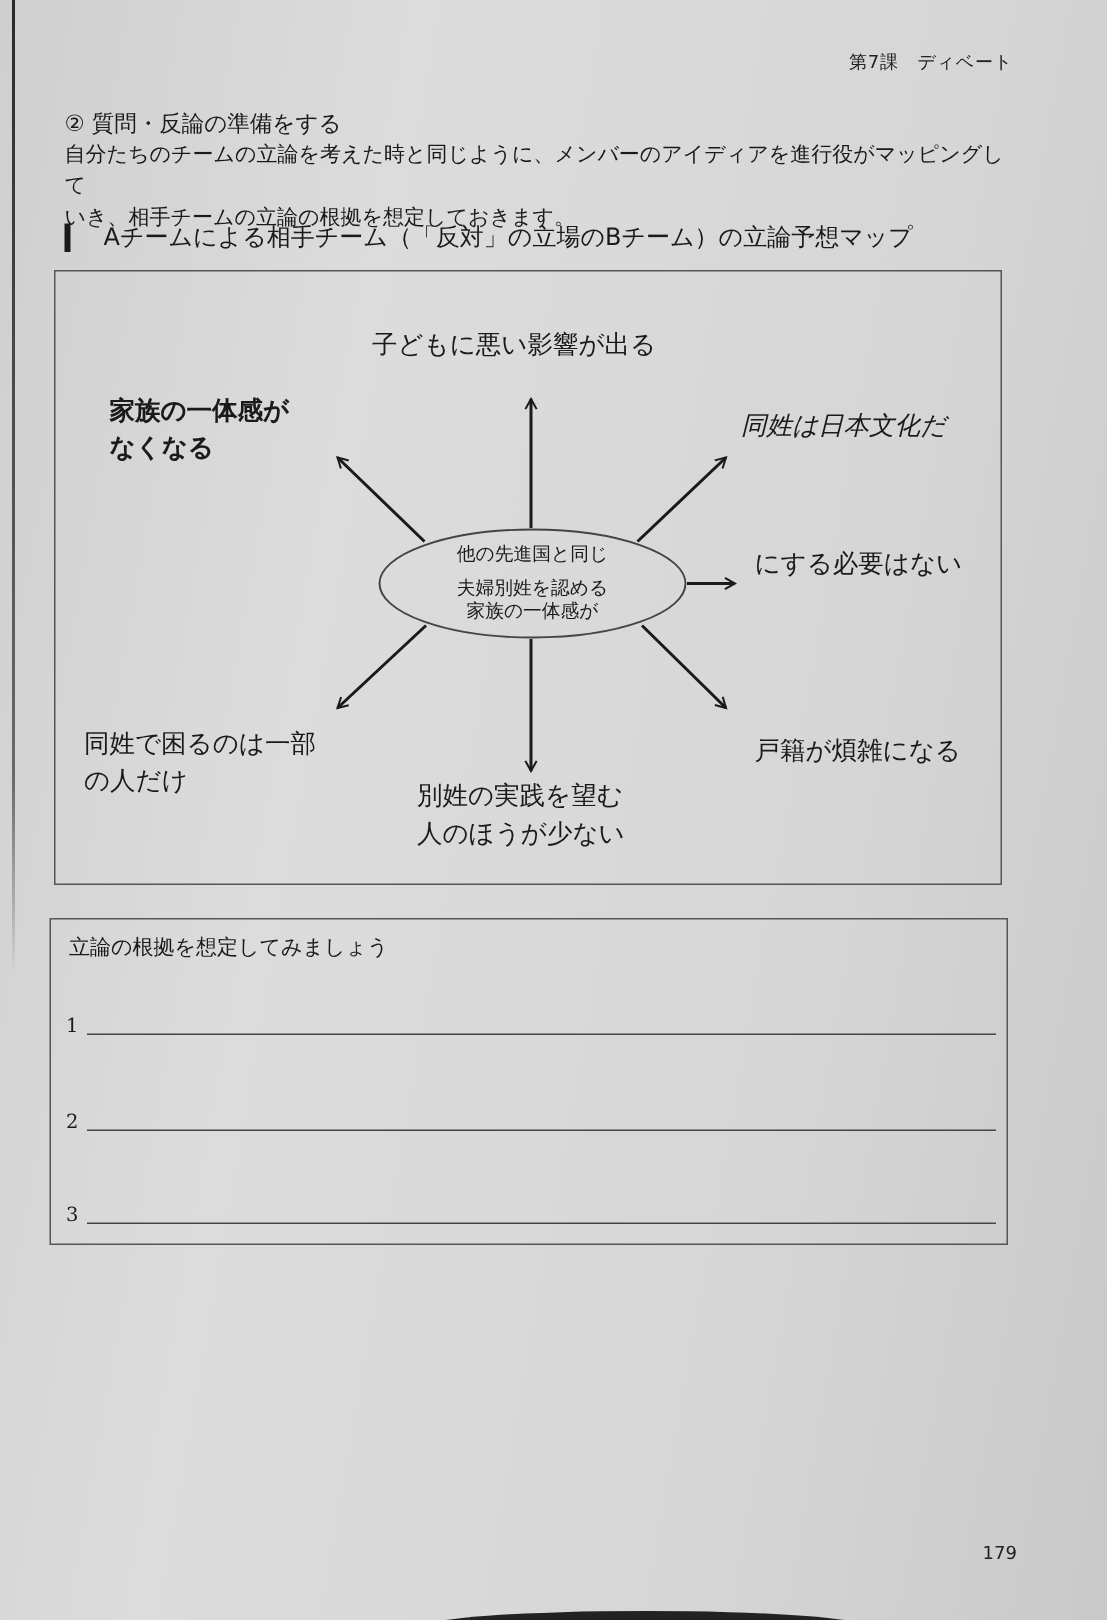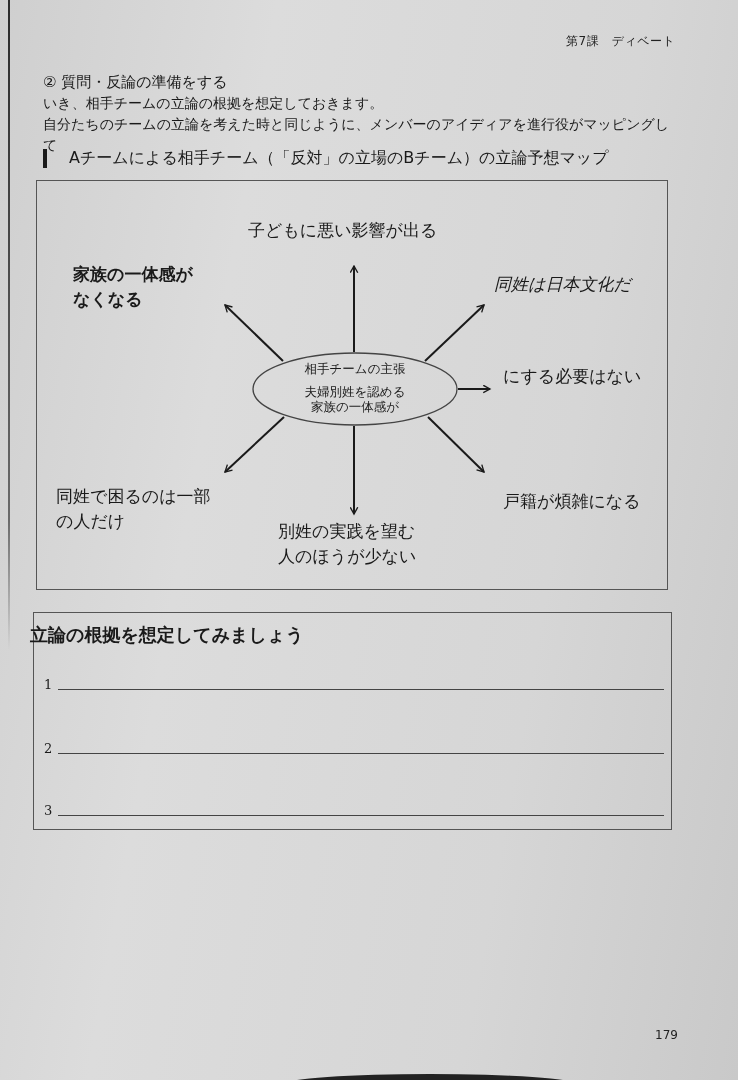--- a/index.html
+++ b/index.html
@@ -46,21 +46,21 @@
     }
     .center-text {
       position: absolute; font-size: 12.5px; color: #1a1a1a; text-align: center;
       line-height: 15px; white-space: nowrap;
     }
     .exercise-box {
       position: absolute; left: 33px; top: 612px; width: 639px; height: 218px;
       border: 1.5px solid #555; box-sizing: border-box;
     }
     .exercise-title {
-      position: absolute; left: 30px; top: 623px; font-size: 18px; color: #1a1a1a; font-weight: bold;
+      position: absolute; left: 46px; top: 623px; font-size: 14px; color: #1a1a1a;
     }
     .answer-row {
       position: absolute; left: 44px; width: 620px; height: 20px;
     }
     .answer-row .num {
       position: absolute; left: 0; bottom: 0; font-family: "DejaVu Serif", serif; font-size: 13px; color: #1a1a1a;
     }
     .answer-row .line {
       position: absolute; left: 14px; right: 0; bottom: 2px; border-bottom: 1.3px solid #444;
     }
@@ -71,22 +71,22 @@
 </head>
 <body>
 
 <div class="page-edge"></div>
 <div class="bottom-shadow"></div>
 
 <div class="running-head">第7課　ディベート</div>
 
 <div class="section-title">② 質問・反論の準備をする</div>
 <div class="intro">
+  <div>自分たちのチームの立論を考えた時と同じように、メンバーのアイディアを進行役がマッピングして</div>
   <div>いき、相手チームの立論の根拠を想定しておきます。</div>
-  <div>自分たちのチームの立論を考えた時と同じように、メンバーのアイディアを進行役がマッピングして</div>
 </div>
 
 <div class="map-heading">
   <span class="bar"></span>
   <span>Aチームによる相手チーム（「反対」の立場のBチーム）の立論予想マップ</span>
 </div>
 
 <div class="map-box"></div>
 
 <svg class="map-svg" width="738" height="600" viewBox="0 0 738 600">
@@ -101,21 +101,21 @@
     <line x1="283" y1="361" x2="225" y2="305"></line>
     <line x1="425" y1="361" x2="484" y2="305"></line>
     <line x1="458" y1="389" x2="490" y2="389"></line>
     <line x1="284" y1="417" x2="225" y2="472"></line>
     <line x1="354" y1="426" x2="354" y2="514"></line>
     <line x1="428" y1="417" x2="484" y2="472"></line>
   </g>
 </svg>
 
 <div class="center-text" style="left:280px; top:361px; width:150px;">
-  <div style="margin-bottom:8px;">相手チームの主張</div>
+  <div style="margin-bottom:8px;">他の先進国と同じ</div>
   <div>夫婦別姓を認める</div>
   <div>家族の一体感が</div>
 </div>
 
 <div class="node" style="left:248px; top:218px;">
   <div>子どもに悪い影響が出る</div>
 </div>
 <div class="node" style="left:73px; top:262px;font-weight:bold;">
   <div>家族の一体感が</div>
   <div>なくなる</div>

